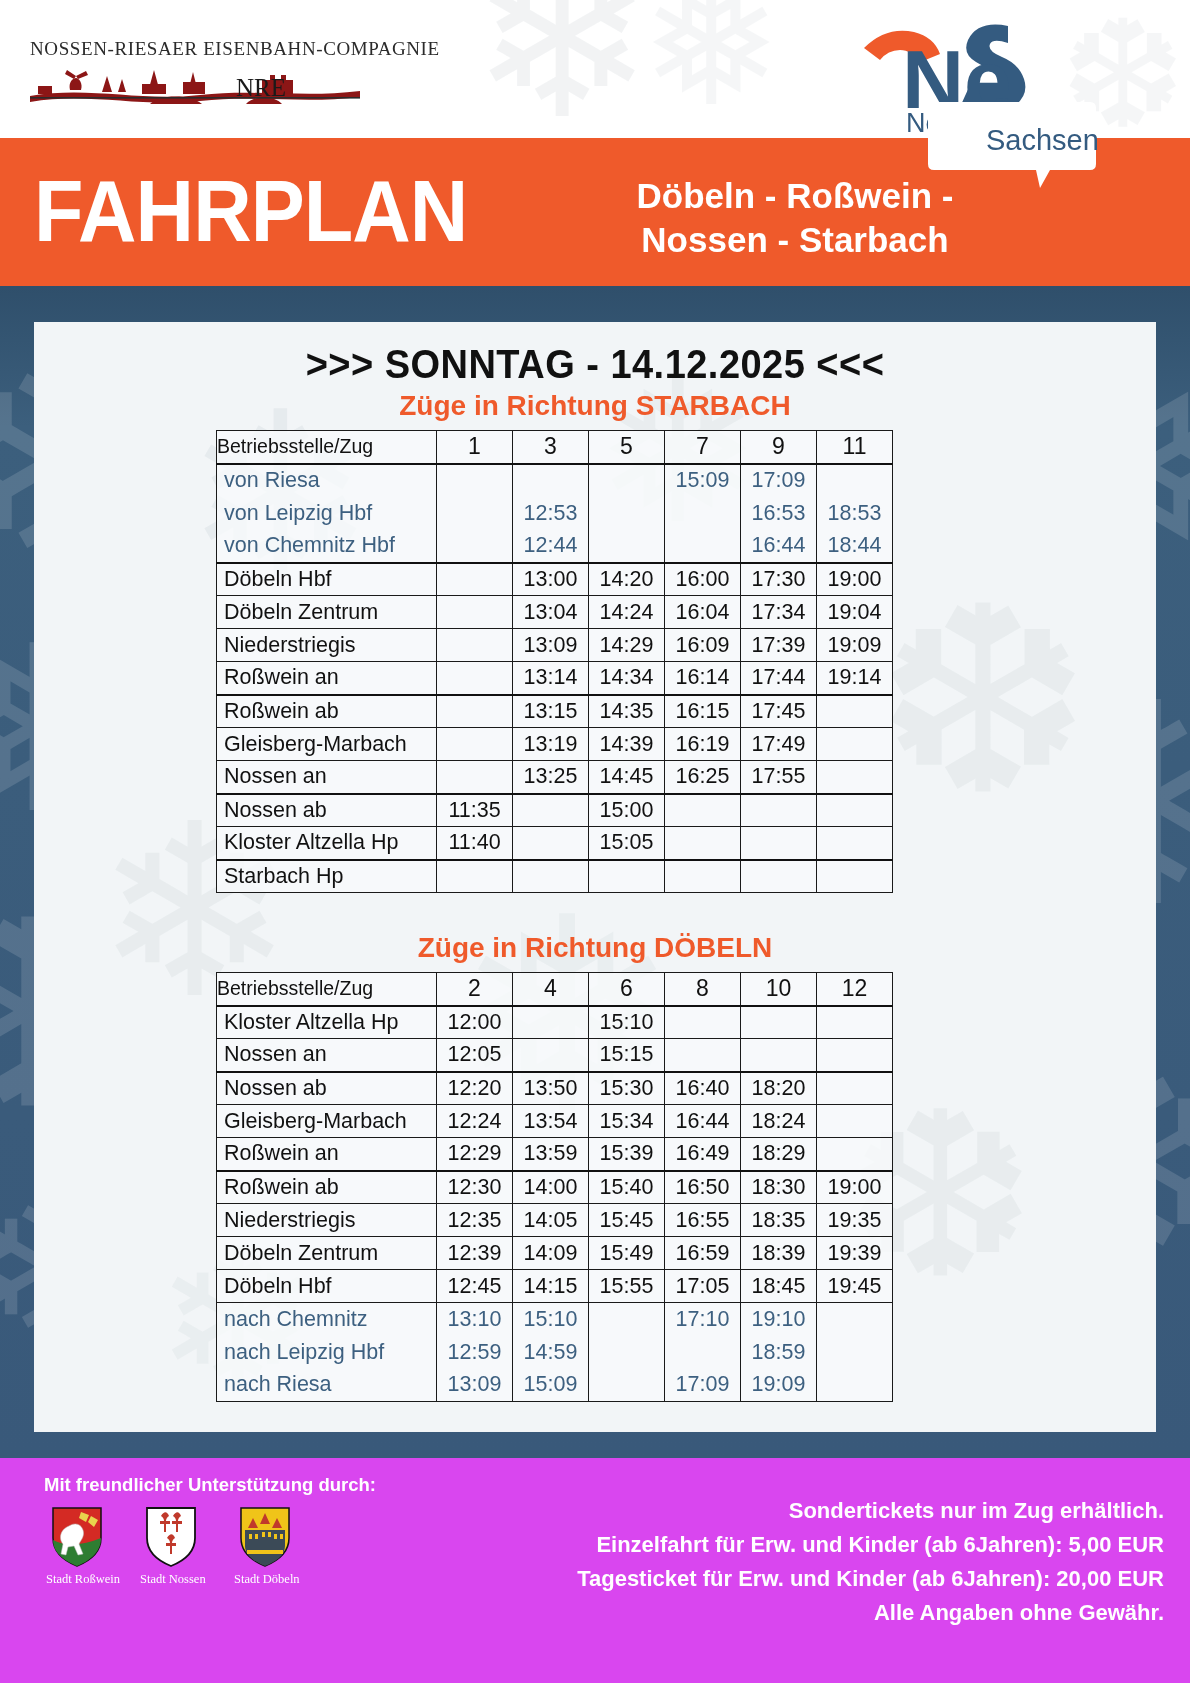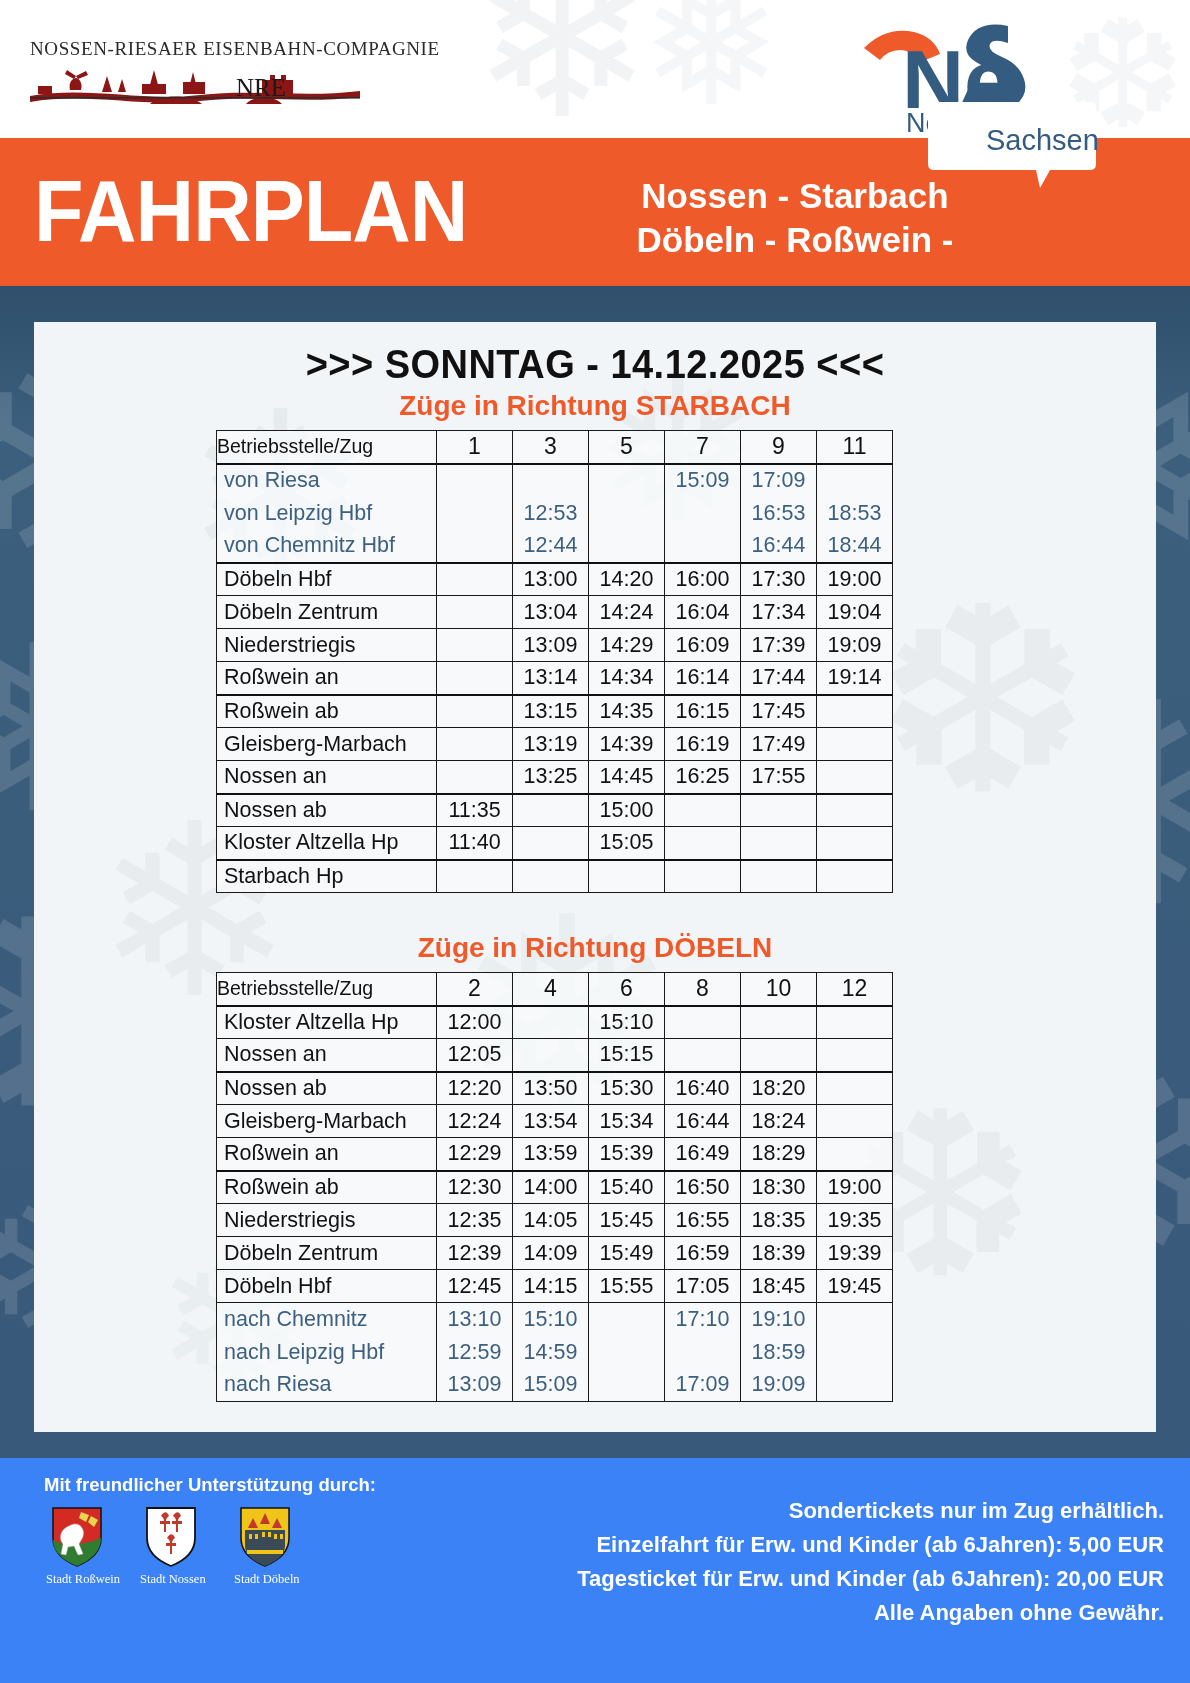--- a/index.html
+++ b/index.html
@@ -114,21 +114,21 @@
   table.tt tr.conn-last td { border-bottom: 1.5px solid #1a1a1a; }
 
   
   table.tt tr.grp td { border-top: 2.6px solid #111; }
   table.tt tr.hdr th { border-bottom: 2.6px solid #111; }
   table.tt tr.inner td { border-top-width: 1px; border-bottom-width: 1px; }
 
   
   .footer {
     position: absolute; left: 0; top: 1458px; width: 1190px; height: 225px;
-    background: #3b82f6; color: #fff;
+    background: #d946ef; color: #fff;
   }
   .supporttxt {
     position: absolute; left: 44px; top: 16px;
     font-size: 18.5px; font-weight: bold; color: #fff;
   }
   .crests { position: absolute; left: 46px; top: 48px; display: flex; gap: 32px; }
   .crest { width: 62px; text-align: center; }
   .crest .lbl {
     font-family: "Liberation Serif", serif;
     font-size: 12.5px; color: #fff; margin-top: 4px; white-space: nowrap; text-align: center;
@@ -198,22 +198,22 @@
         <path d="M40 94 h190 q6 0 6 6 v52 q0 6 -6 6 h-60 l-8 12 l-4 -12 h-118 q-6 0 -6 -6 v-52 q0 -6 6 -6 Z" fill="#ffffff" transform="translate(0,-0)"></path>
         <text x="48" y="118" font-family="Liberation Sans, sans-serif" font-size="27" fill="#345b80">Netzwerkbahn</text>
       </g>
     </svg>
   </div>
 </div>
 
 <div class="titleband">
   <div class="fahrplan">FAHRPLAN</div>
   <div class="routeline">
+    <div>Döbeln - Roßwein -</div>
     <div>Nossen - Starbach</div>
-    <div>Döbeln - Roßwein -</div>
   </div>
   <svg style="position:absolute; right:92px; top:-40px;" width="170" height="92" viewBox="0 0 170 92" aria-hidden="true">
     <path d="M6 4 h156 q6 0 6 6 v56 q0 6 -6 6 h-40 l-10 18 l-4 -18 h-102 q-6 0 -6 -6 v-56 q0 -6 6 -6 Z" fill="#ffffff"></path>
     <text x="58" y="52" font-family="Liberation Sans, sans-serif" font-size="29" fill="#345b80">Sachsen</text>
   </svg>
 </div>
 
 <div class="paper">
   <div class="snow" style="left:150px; top:60px; font-size:230px; color:#e4e9ec; opacity:.8;">❄</div>
   <div class="snow" style="left:560px; top:30px; font-size:200px; color:#e7ecee; opacity:.8;">❅</div>

